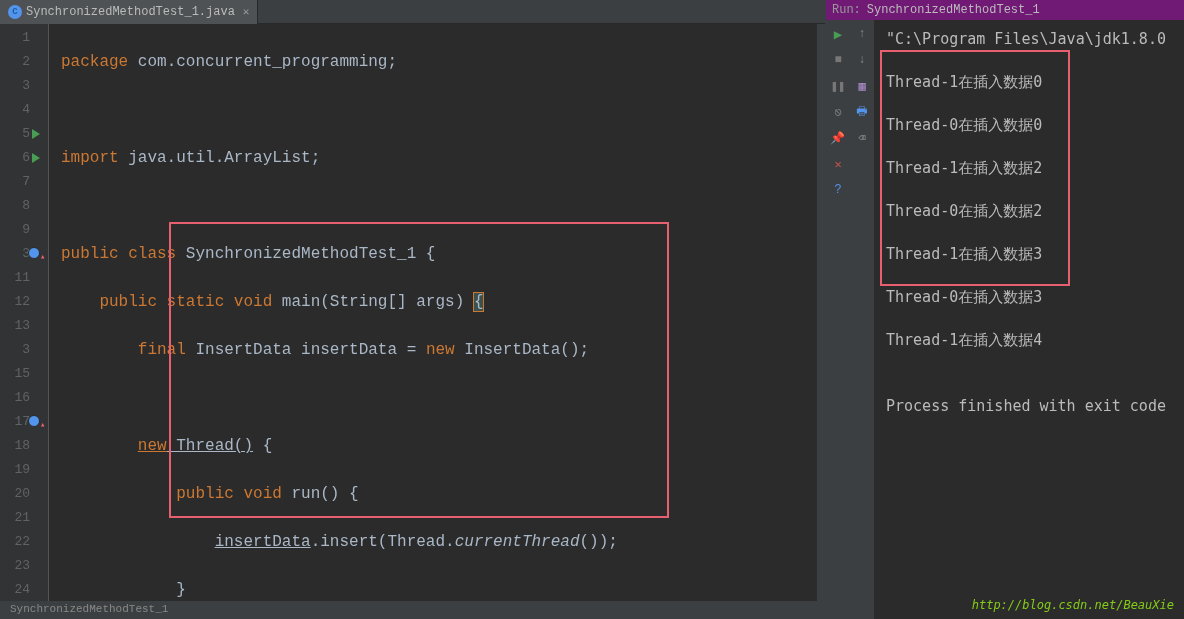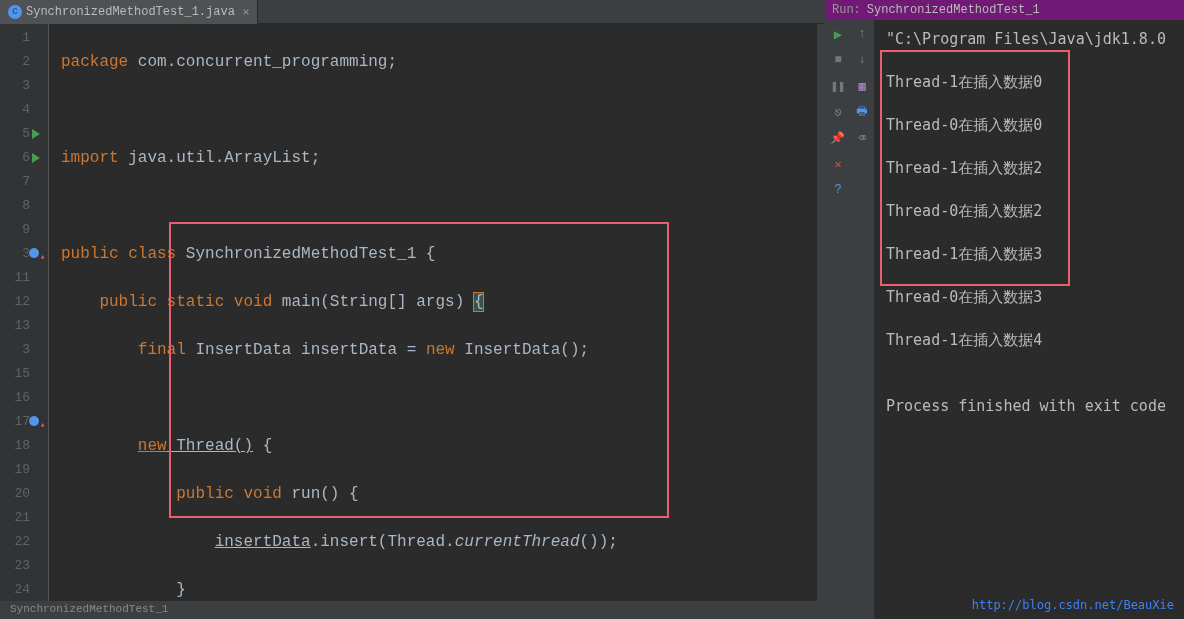--- a/index.html
+++ b/index.html
@@ -187,22 +187,23 @@
   .rb-console {
     left: 6px;
     top: 30px;
     width: 190px;
     height: 236px;
   }
   .watermark {
     position: absolute;
     bottom: 2px;
     right: 10px;
-    color: #3b82f6;
+    color: #84cc16;
     font-size: 12px;
+    font-style: italic;
   }
 </style>
 </head>
 <body>
 
 <div class="ide">
 
   <div class="editor-pane">
     <div class="tab-bar">
       <div class="tab">

